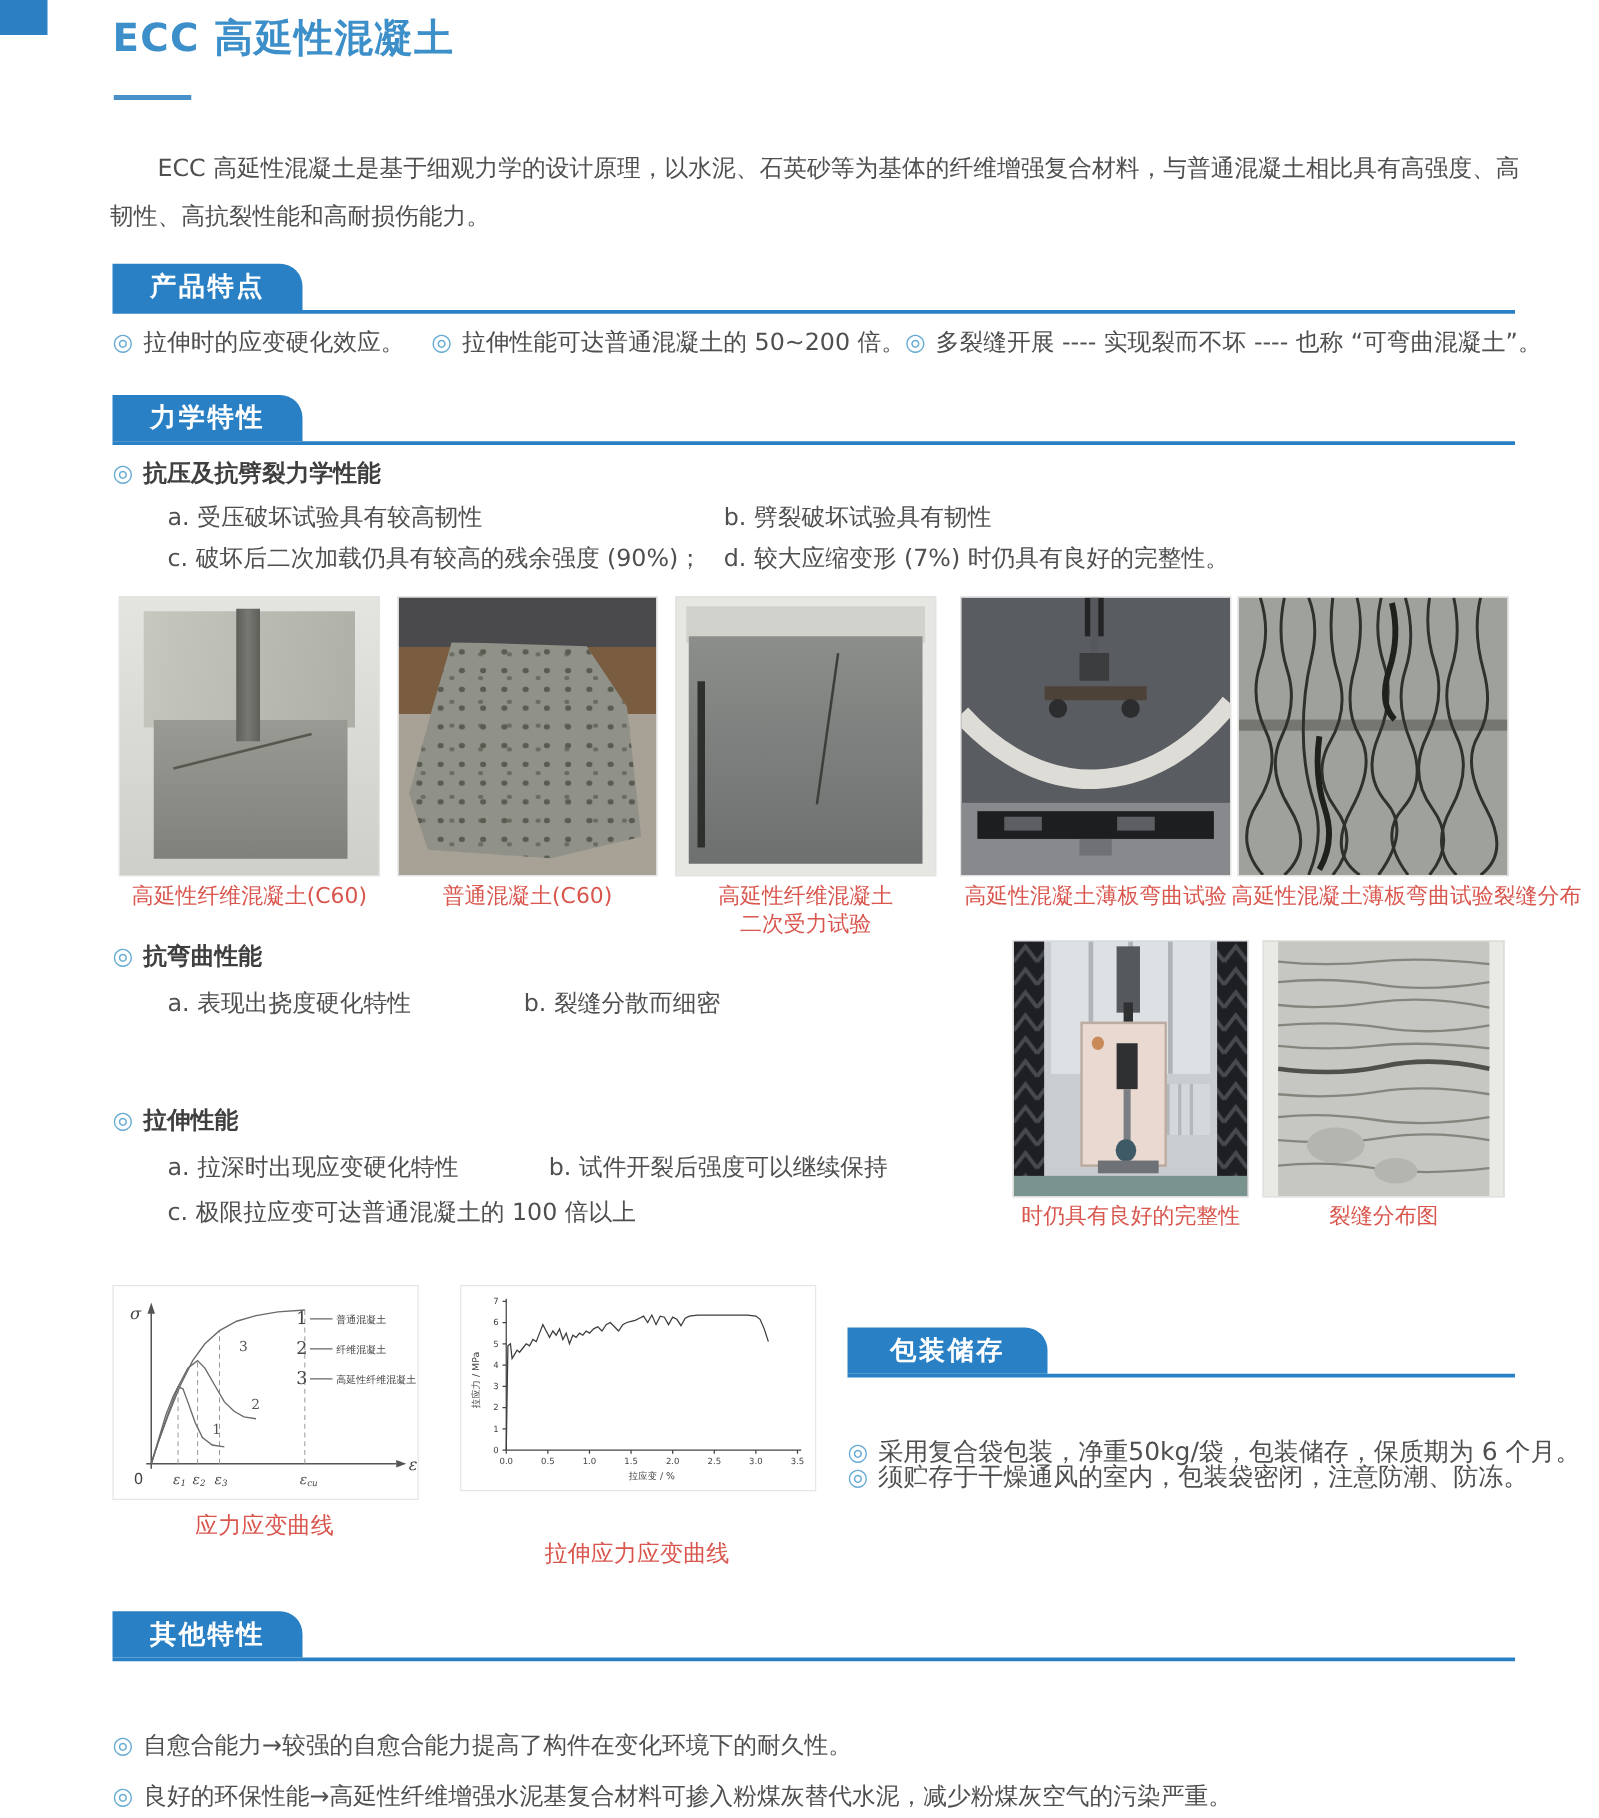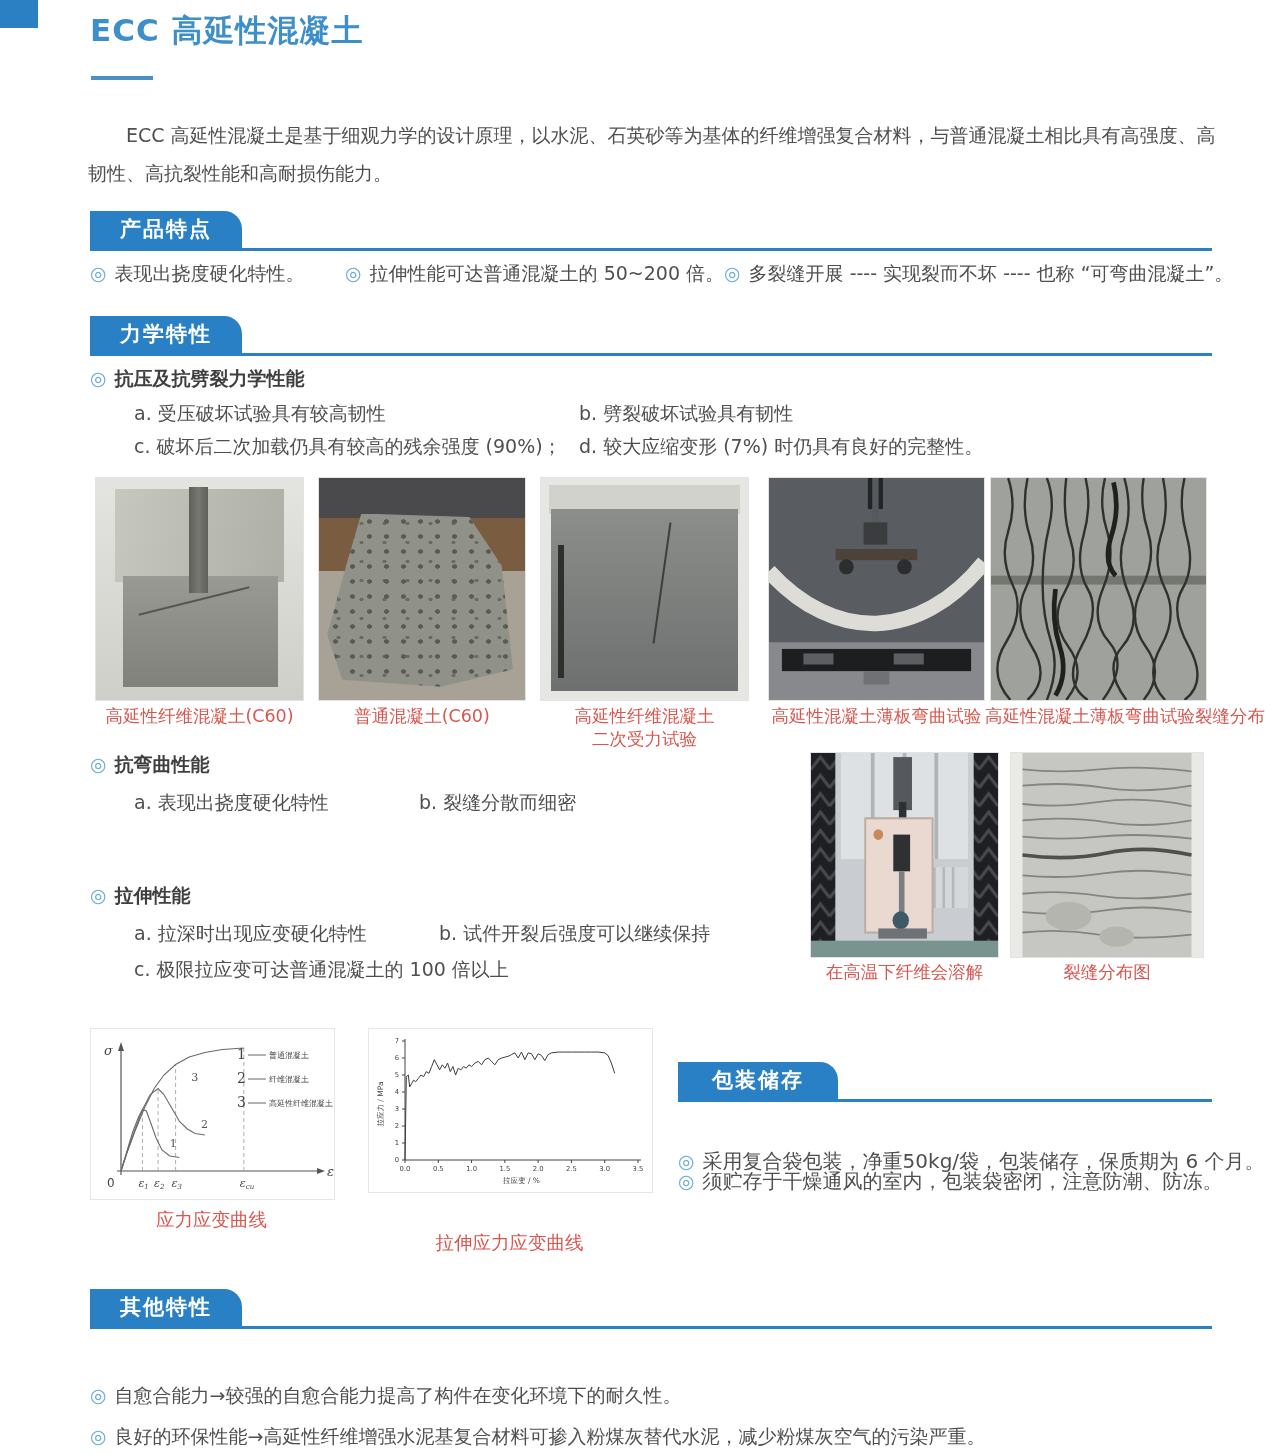--- a/index.html
+++ b/index.html
@@ -58,21 +58,21 @@
   <div class="corner"></div>
   <h1 class="title">ECC 高延性混凝土</h1>
   <div class="title-rule"></div>
   <p class="intro">ECC 高延性混凝土是基于细观力学的设计原理，以水泥、石英砂等为基体的纤维增强复合材料，与普通混凝土相比具有高强度、高韧性、高抗裂性能和高耐损伤能力。</p>
 
   <div class="sec" style="left:90px;top:211px;width:1122px;">
     <div class="rule"></div>
     <span class="badge">产品特点</span>
   </div>
   <div class="li" style="left:90px;top:261px;">
-    <span class="mk">◎</span><span class="tx">表现出挠度硬化特性。</span>
+    <span class="mk">◎</span><span class="tx">拉伸时的应变硬化效应。</span>
   </div>
   <div class="li" style="left:345px;top:261px;">
     <span class="mk">◎</span><span class="tx">拉伸性能可达普通混凝土的 50~200 倍。</span>
   </div>
   <div class="li" style="left:724px;top:261px;">
     <span class="mk">◎</span><span class="tx">多裂缝开展 ---- 实现裂而不坏 ---- 也称 “可弯曲混凝土”。</span>
   </div>
 
   <div class="sec" style="left:90px;top:316px;width:1122px;">
     <div class="rule"></div>
@@ -201,21 +201,21 @@
         <path d="M6,60 q22,2 42,-1 t46,1"></path>
         <path d="M6,69 q18,-2 40,1 t48,-1"></path>
         <path d="M6,78 q24,2 44,-1 t44,1"></path>
         <path d="M6,88 q20,-2 40,1 t48,0"></path>
       </g>
       <path d="M6,50 q24,3 44,-1 t44,1" stroke="#4e504a" stroke-width="1.8" fill="none"></path>
       <ellipse cx="30" cy="80" rx="12" ry="7" fill="#b4b5ae"></ellipse>
       <ellipse cx="55" cy="90" rx="9" ry="5" fill="#b4b5ae"></ellipse>
     </svg>
   </div>
-  <div class="pcap" style="left:810px;top:960px;width:189px;">在高温下纤维会溶解</div>
+  <div class="pcap" style="left:810px;top:960px;width:189px;">时仍具有良好的完整性</div>
   <div class="pcap" style="left:1010px;top:960px;width:194px;">裂缝分布图</div>
 
   <div class="li bold" style="left:90px;top:883px;">
     <span class="mk">◎</span><span class="tx">拉伸性能</span>
   </div>
   <div class="item" style="left:90px;top:921px;">a. 拉深时出现应变硬化特性</div>
   <div class="item" style="left:395px;top:921px;">b. 试件开裂后强度可以继续保持</div>
   <div class="item" style="left:90px;top:957px;">c. 极限拉应变可达普通混凝土的 100 倍以上</div>
 
   <div class="chartbox" style="left:90px;top:1028px;width:243px;height:170px;">

